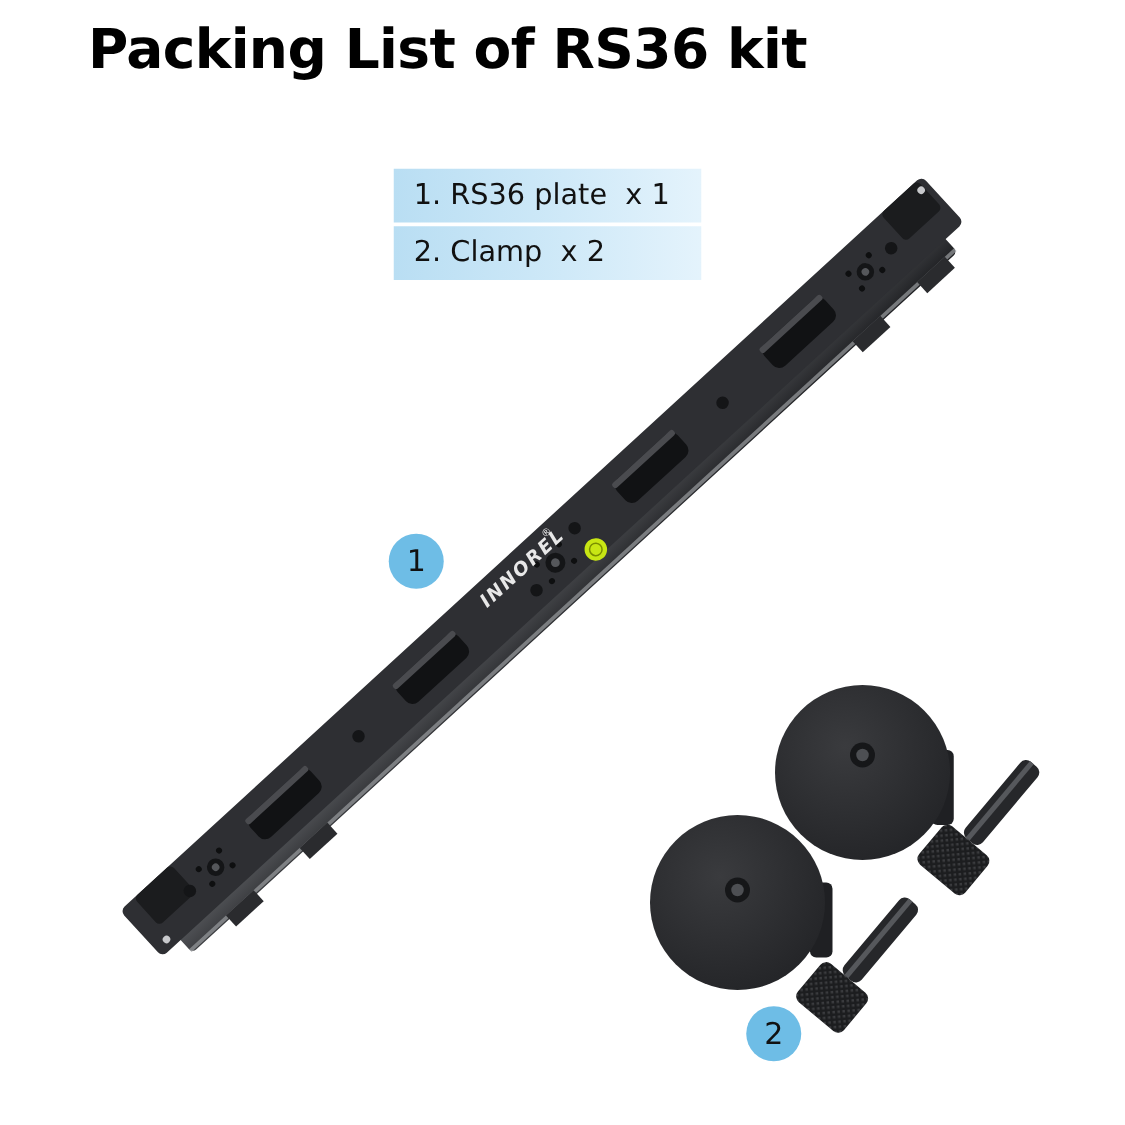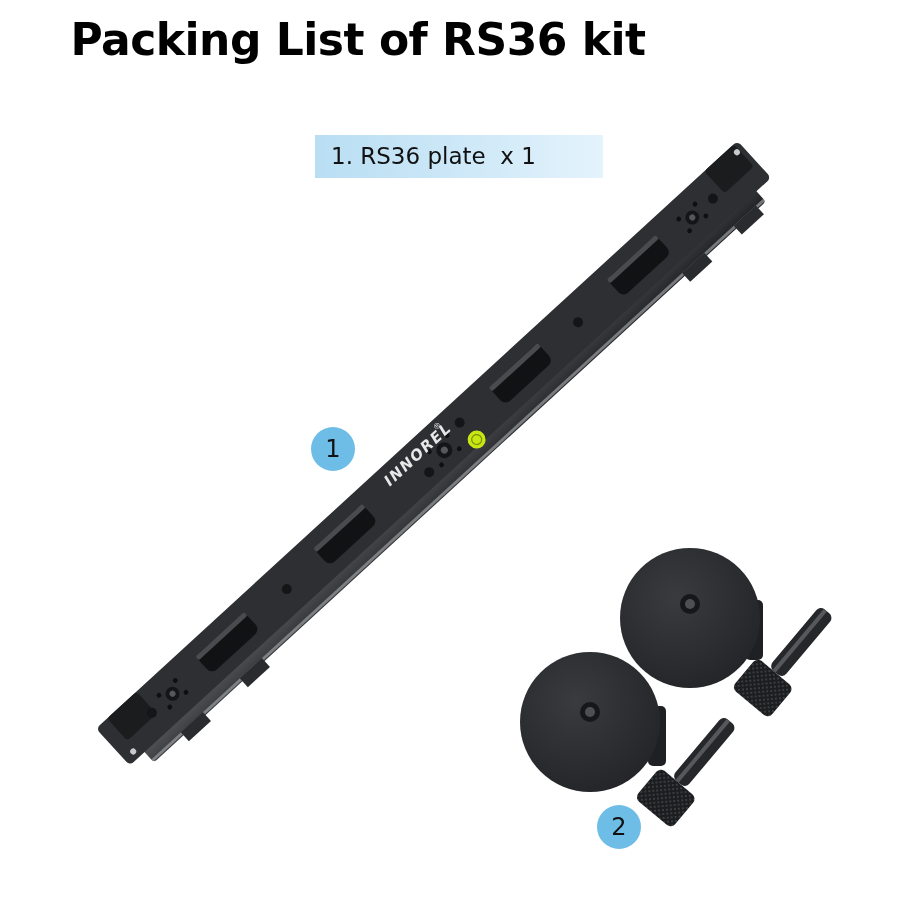--- a/index.html
+++ b/index.html
@@ -2,40 +2,41 @@
 <html><head>
 <meta charset="utf-8">
 <style>
   html, body { margin: 0; padding: 0; background: #ffffff; }
   body { width: 900px; height: 900px; position: relative; overflow: hidden; font-family: "DejaVu Sans", sans-serif; }
   .title {
     position: absolute; left: 0; top: 14px; width: 716px; text-align: center;
     font-family: "DejaVu Sans", sans-serif; font-weight: bold; font-size: 44px;
     color: #000; letter-spacing: -0.5px;
   }
-  .list { position: absolute; left: 315px; top: 135px; width: 288px; }
+  .list { position: absolute; left: 315px; top: 135px; width: 246px; }
   .list-row {
     height: 43px; line-height: 43px; padding-left: 16px; font-size: 23px; color: #111;
     background: linear-gradient(90deg, #b9def3 0%, #cfe9f8 55%, #e4f3fc 100%);
     white-space: pre; box-sizing: border-box;
   }
   .list-row + .list-row { margin-top: 3px; }
   .badge {
     position: absolute; width: 44px; height: 44px; border-radius: 50%;
     background: #6ebde6; color: #111; font-size: 24px; text-align: center; line-height: 44px;
   }
   .art { position: absolute; left: 0; top: 0; }
 </style>
 </head>
 <body>
 
 <div class="title">Packing List of RS36 kit</div>
 
 <div class="list">
   <div class="list-row">1. RS36 plate  x 1</div>
+  <div class="list-row">2. Clamp  x 2</div>
 </div>
 
 <svg class="art" width="900" height="900" viewBox="0 0 900 900">
   <defs>
     <linearGradient id="edge" x1="0" y1="0" x2="1" y2="1">
       <stop offset="0" stop-color="#5a5c60"></stop>
       <stop offset="1" stop-color="#1e1f22"></stop>
     </linearGradient>
     <radialGradient id="disc" cx="0.4" cy="0.35" r="0.75">
       <stop offset="0" stop-color="#3a3b3e"></stop>

